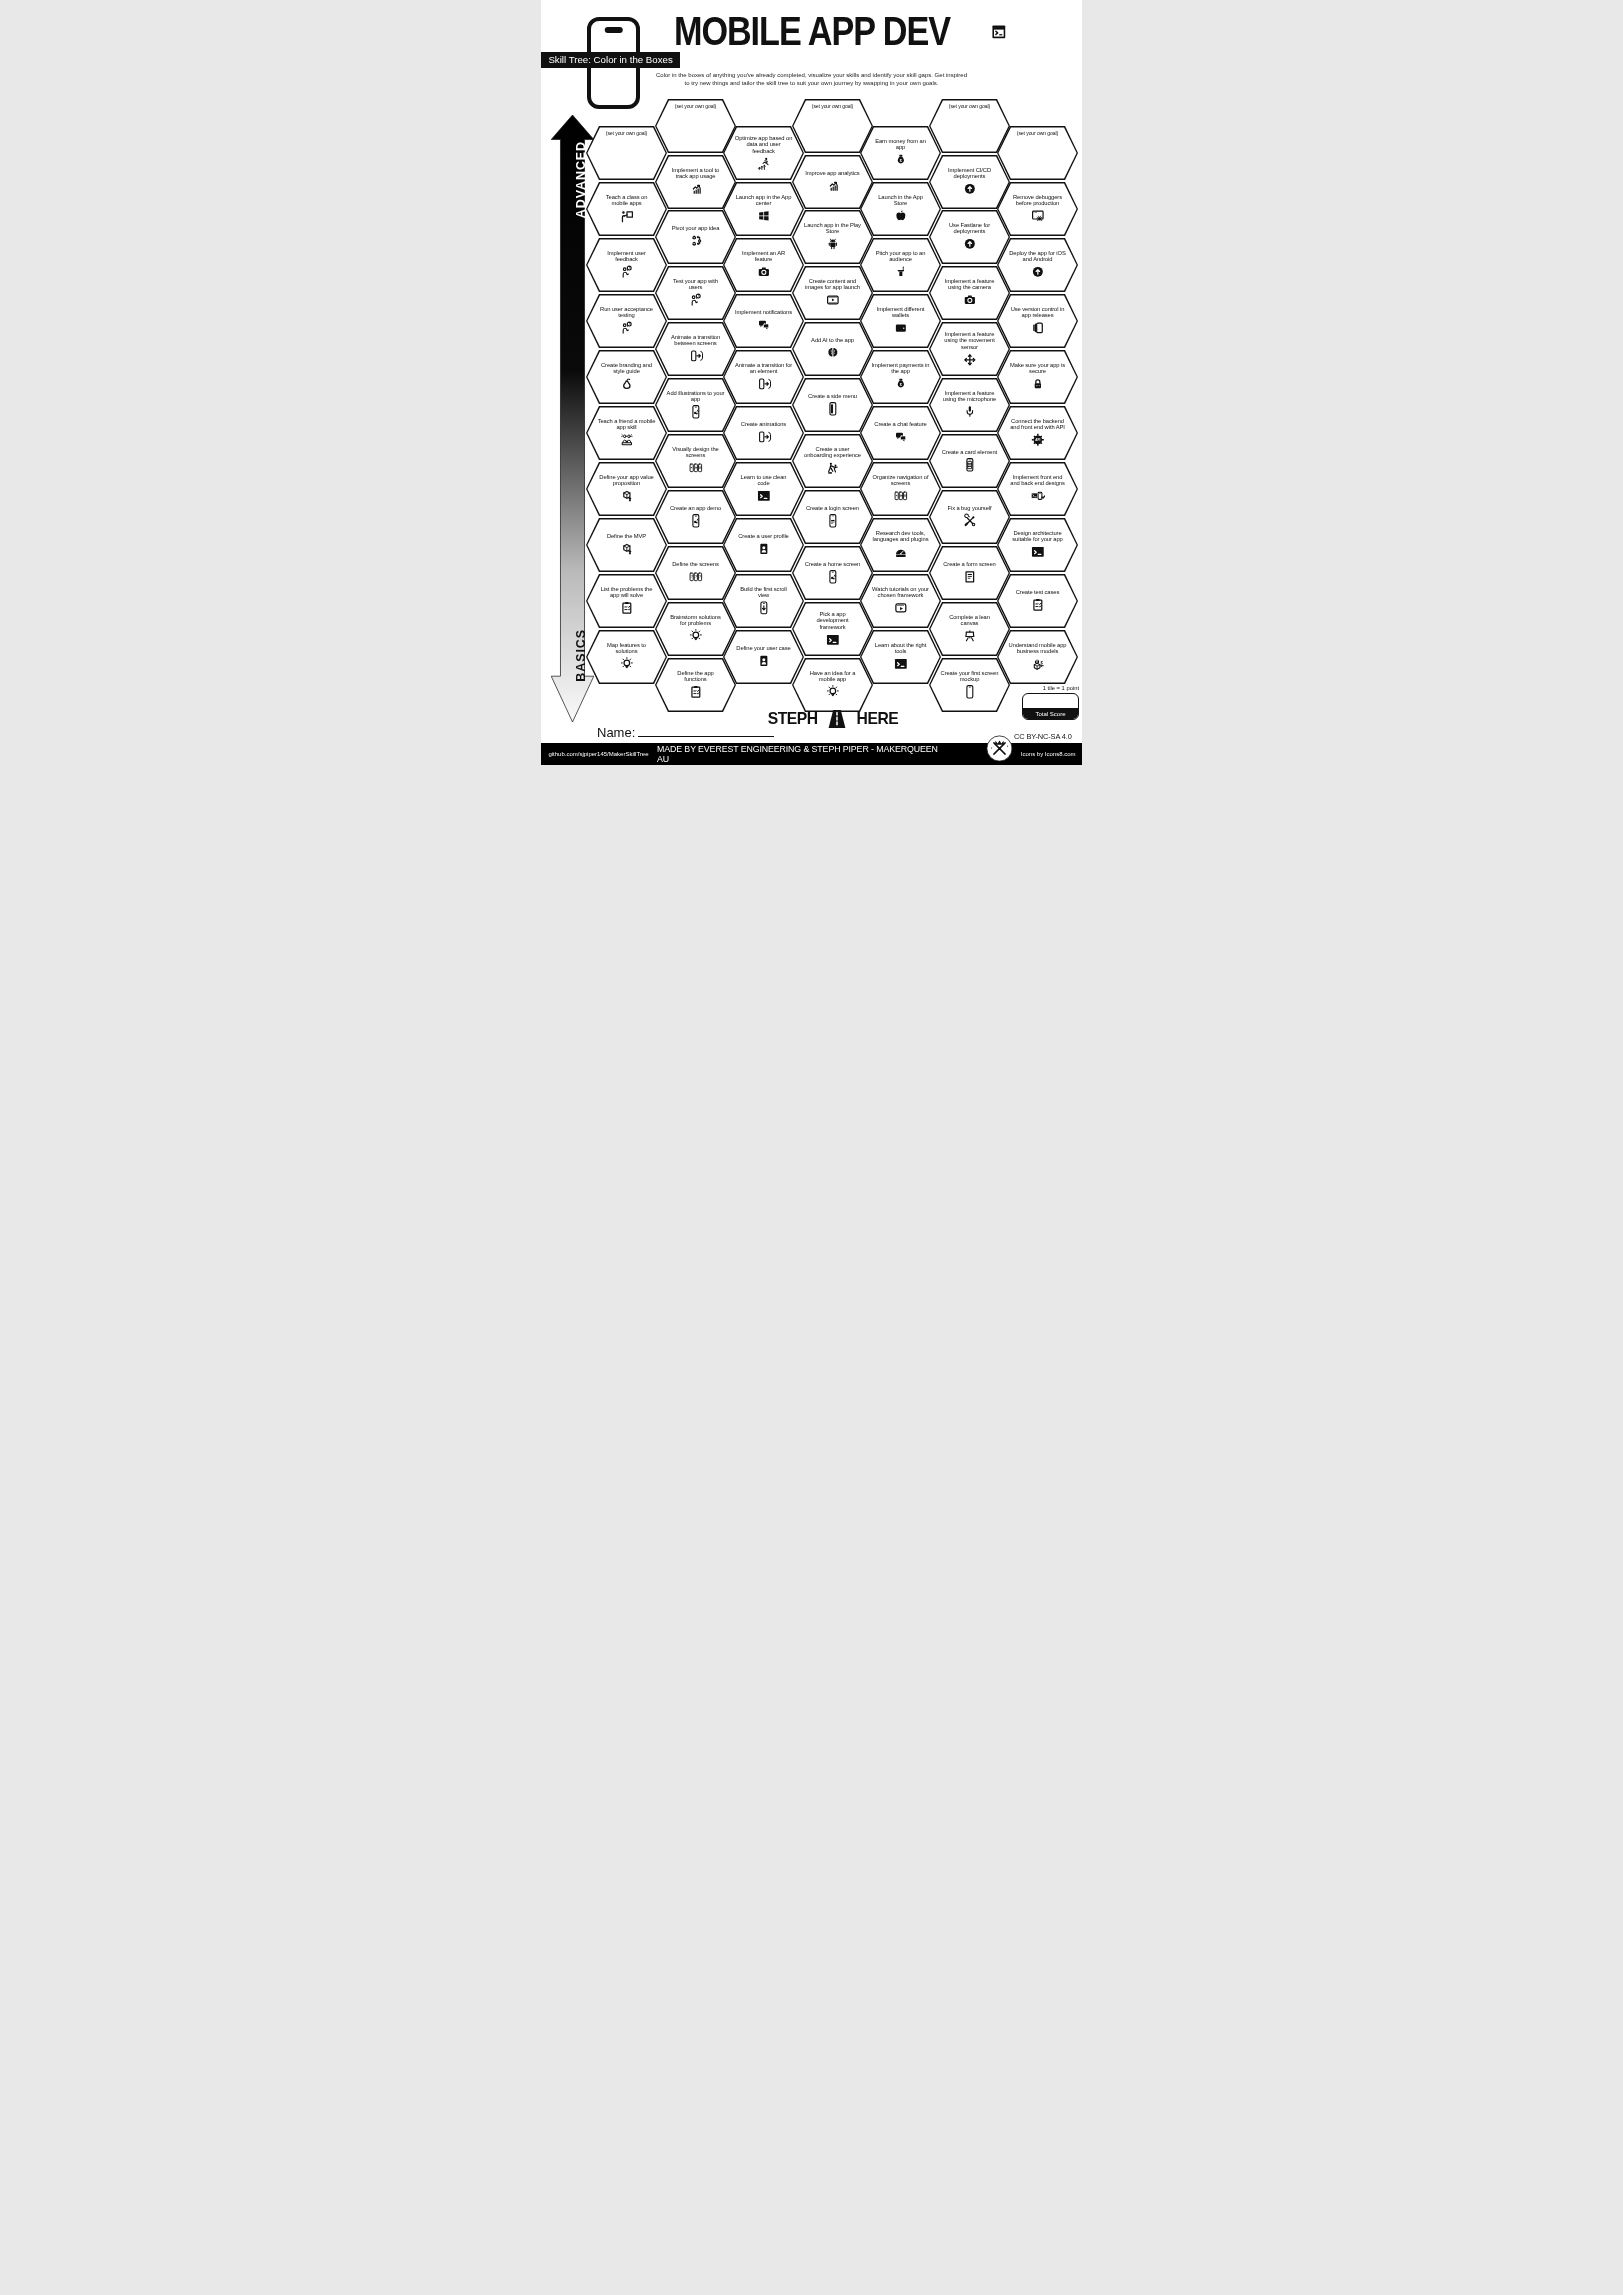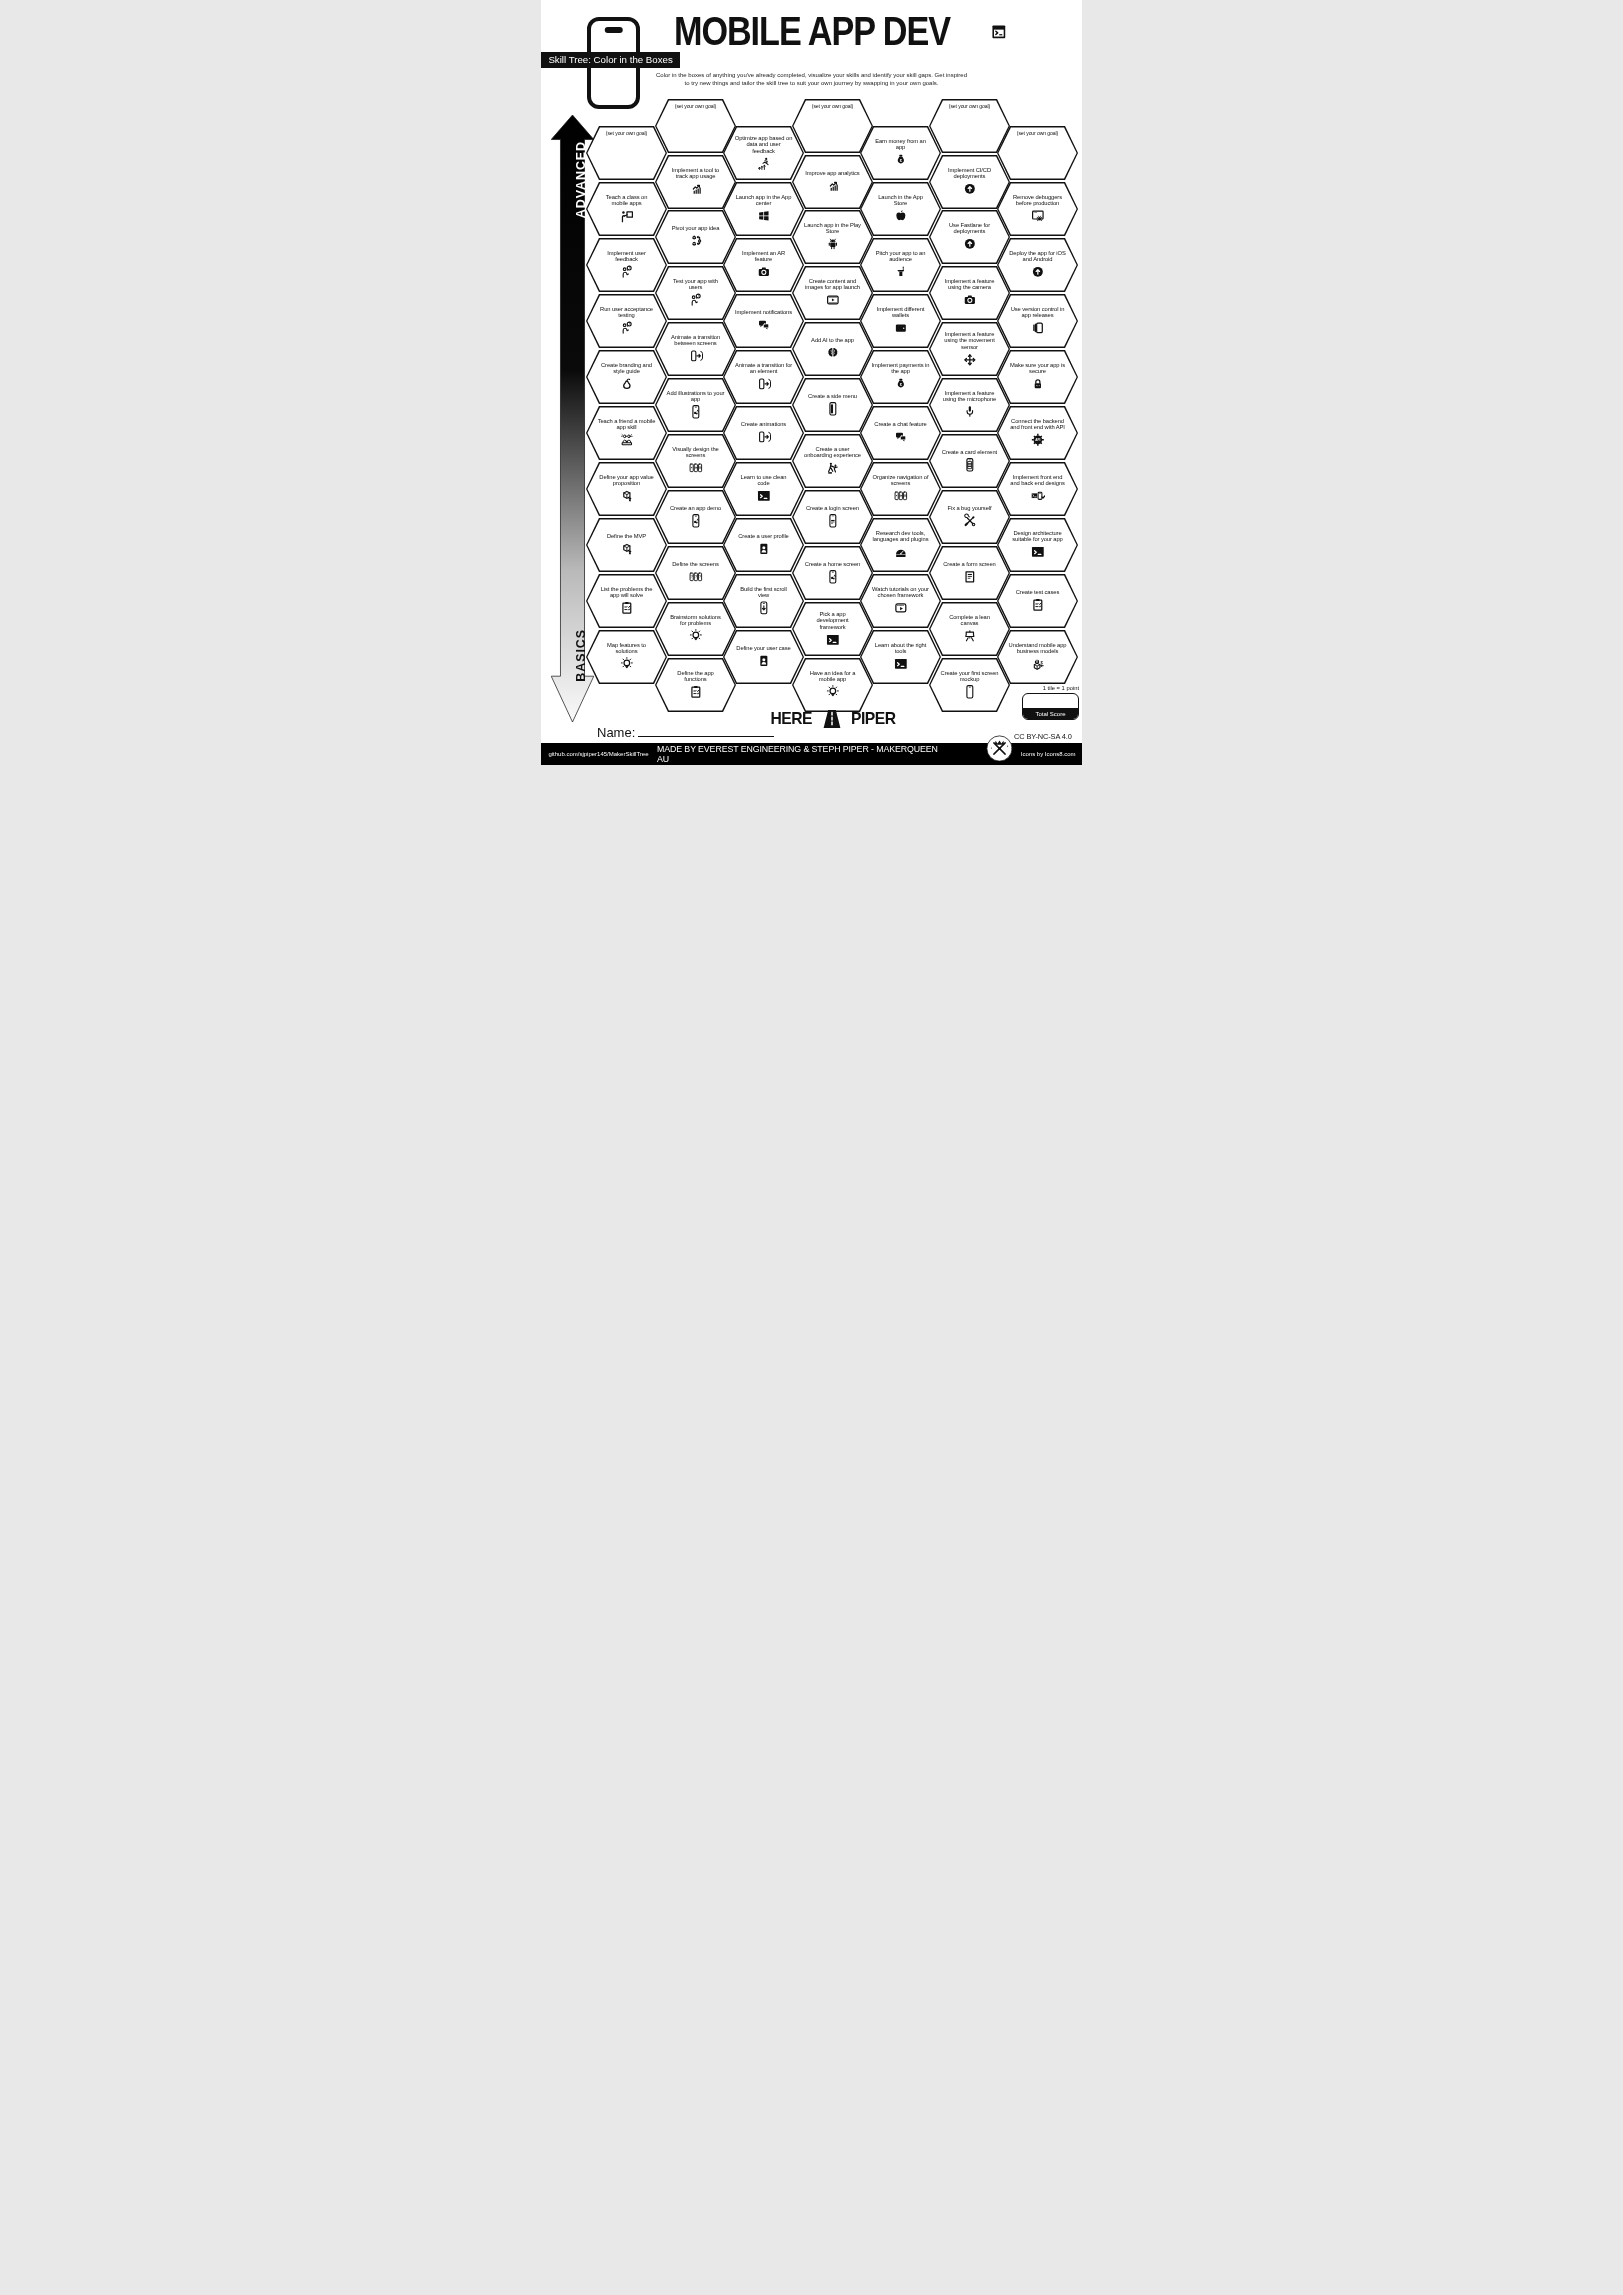--- a/index.html
+++ b/index.html
@@ -1108,25 +1108,25 @@
             <div class="hex-label">Understand mobile app business models</div>
             <svg class="icon" viewBox="0 0 34 34" width="15.7" height="15.7">
               <use href="#ic-box-chart-dollar" xlink:href="#ic-box-chart-dollar"></use>
             </svg>
           </div>
         </div>
       </div>
     </div>
 
   <div class="start">
-    <span>HERE</span>
+    <span>STEPH</span>
     <svg class="road icon" viewBox="0 0 56 52" width="26" height="24">
         <use href="#ic-road"></use>
       </svg>
-    <span>PIPER</span>
+    <span>HERE</span>
   </div>
 
   <div class="namefield">
     <span>Name:</span><span class="line"></span>
   </div>
 
   <div class="tilepoint">1 tile = 1 point</div>
   <div class="scorebox">
     <div class="bar">Total Score</div>
   </div>

